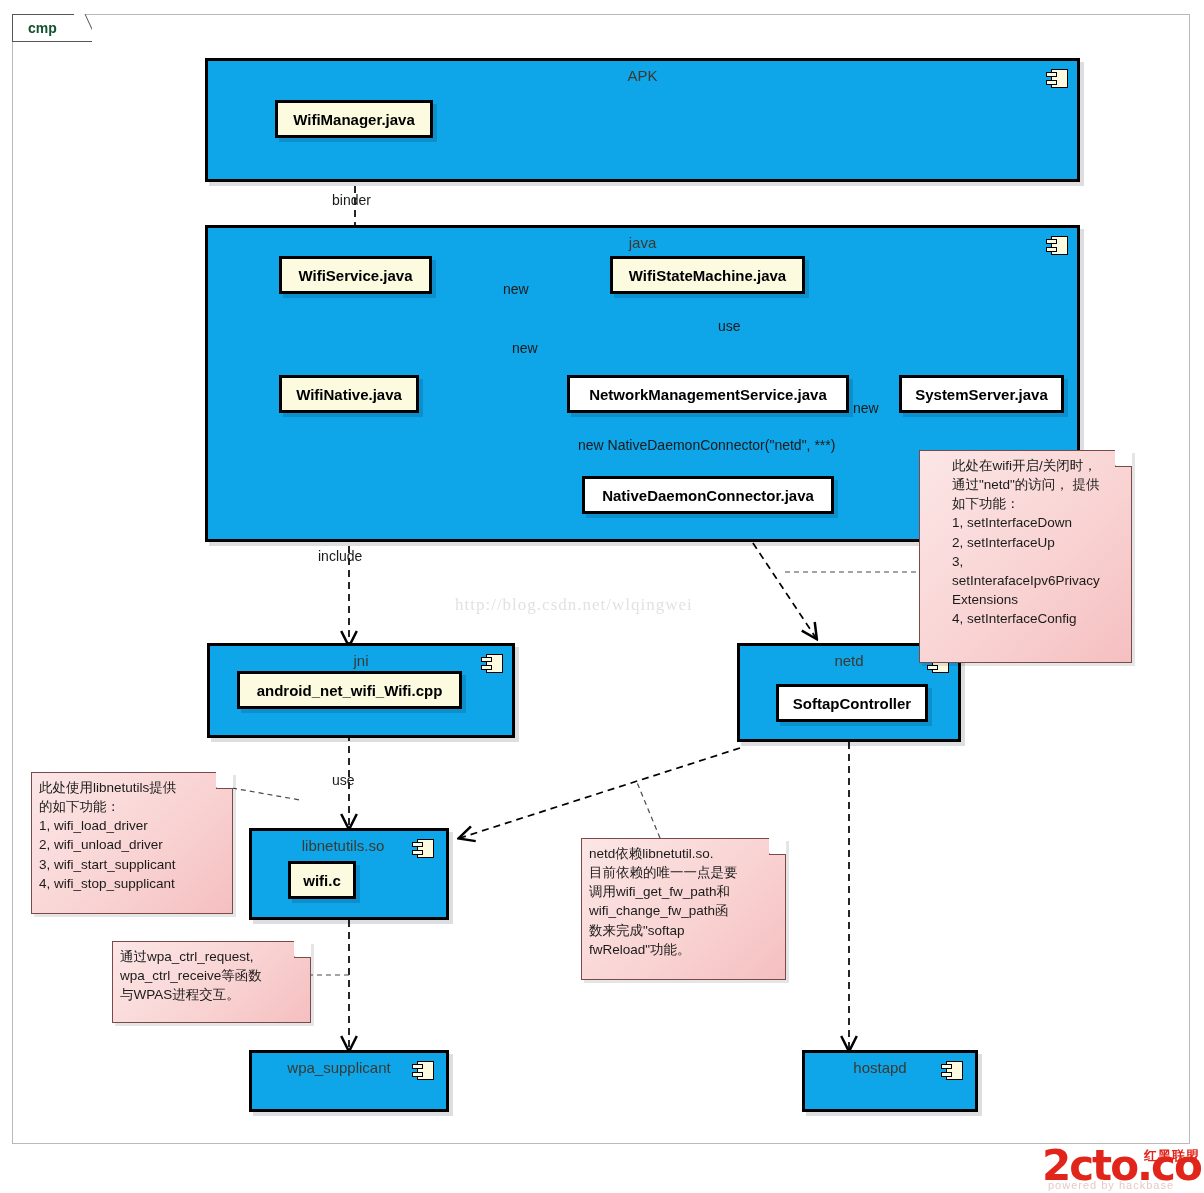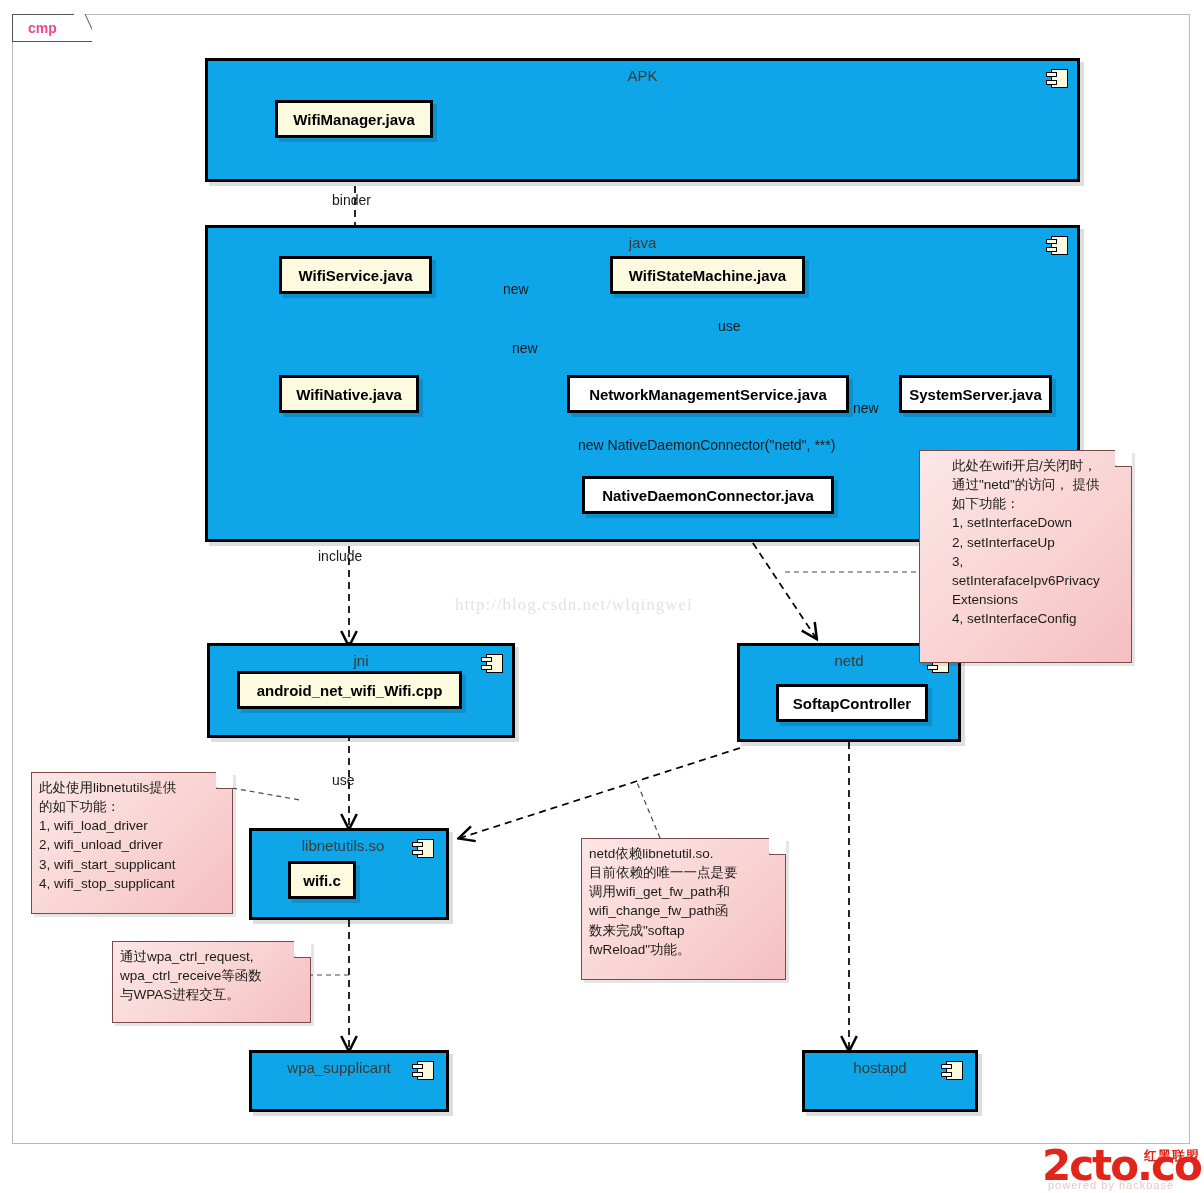--- a/index.html
+++ b/index.html
@@ -18,21 +18,21 @@
     border:1px solid #b9b9b9;
     background:#ffffff;
     box-sizing:border-box;
   }
   .frame-tab{
     position:absolute;left:12px;top:14px;
     width:62px;height:28px;
     box-sizing:border-box;
     border-left:1px solid #555;border-top:1px solid #555;border-bottom:1px solid #555;
     background:#fff;
-    font-size:14px;font-weight:bold;color:#ec4899;
+    font-size:14px;font-weight:bold;color:#14532d;
     line-height:26px;padding-left:15px;
   }
   .frame-tab-corner{
     position:absolute;left:74px;top:14px;width:18px;height:28px;
     overflow:hidden;
   }
   .frame-tab-corner:before{
     content:"";position:absolute;left:-10px;top:0;width:28px;height:28px;
     border-bottom:1px solid #555;border-right:1px solid #555;
     transform:skewX(25deg);
@@ -249,21 +249,21 @@
   <div class="cls" style="left:275px;top:100px;width:158px;height:38px;">WifiManager.java</div>
 
   <div class="cls" style="left:279px;top:256px;width:153px;height:38px;">WifiService.java</div>
 
   <div class="cls" style="left:610px;top:256px;width:195px;height:38px;">WifiStateMachine.java</div>
 
   <div class="cls" style="left:279px;top:375px;width:140px;height:38px;">WifiNative.java</div>
 
   <div class="cls white" style="left:567px;top:375px;width:282px;height:38px;">NetworkManagementService.java</div>
 
-  <div class="cls white" style="left:899px;top:375px;width:153px;height:38px;">SystemServer.java</div>
+  <div class="cls white" style="left:899px;top:375px;width:165px;height:38px;">SystemServer.java</div>
 
   <div class="cls white" style="left:582px;top:476px;width:252px;height:38px;">NativeDaemonConnector.java</div>
 
   <div class="cls" style="left:237px;top:671px;width:225px;height:38px;">android_net_wifi_Wifi.cpp</div>
 
   <div class="cls white" style="left:776px;top:684px;width:152px;height:38px;">SoftapController</div>
 
   <div class="cls" style="left:288px;top:861px;width:68px;height:38px;">wifi.c</div>
 
   <div class="elabel" style="left:332px;top:192px;">binder</div>

